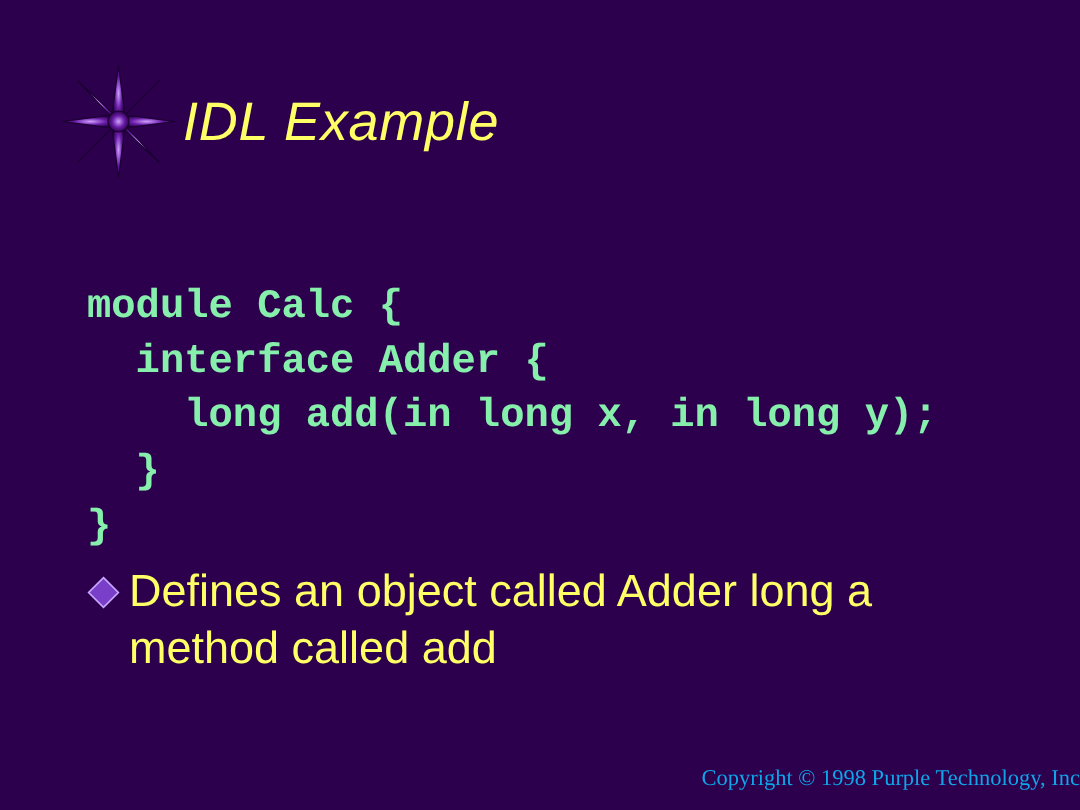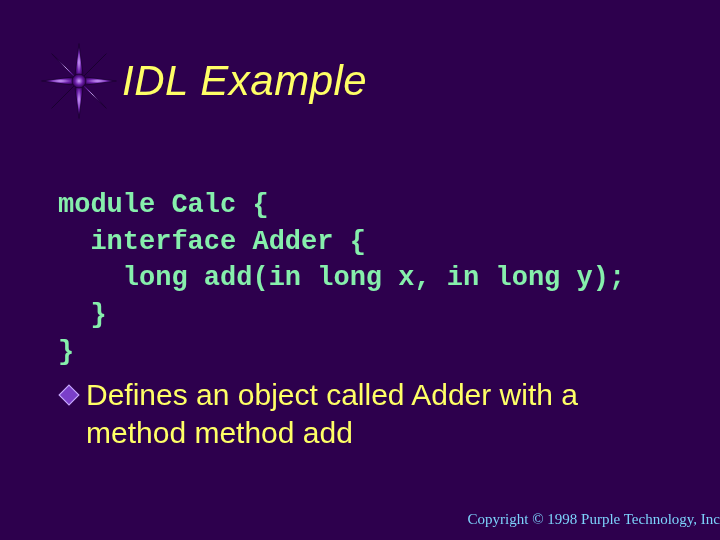--- a/index.html
+++ b/index.html
@@ -26,21 +26,21 @@
     display: flex;
     align-items: center;
   }
   .title-icon {
     width: 78px;
     height: 78px;
     margin-right: 4px;
     flex-shrink: 0;
   }
   .title {
-    font-size: 42px;
+    font-size: 36px;
     font-style: italic;
     font-weight: normal;
     color: #ffff66;
     letter-spacing: 0.5px;
   }
   .codeblock {
     position: absolute;
     top: 160px;
     left: 58px;
     right: 30px;
@@ -70,21 +70,21 @@
     font-size: 30px;
     line-height: 1.25;
     color: #ffff66;
   }
   .footer {
     position: absolute;
     bottom: 12px;
     right: 0;
     font-family: "Times New Roman", Times, serif;
     font-size: 15px;
-    color: #7dd3fc;
+    color: #0ea5e9;
     white-space: nowrap;
   }
 </style>
 </head>
 <body>
 
 <div class="slide">
 
   <div class="title-row">
     <span class="title-icon">
@@ -117,18 +117,18 @@
     long add(in long x, in long y);
   }
 }</pre>
 
   <div class="bullet-row">
     <span class="bullet-icon">
       <svg viewBox="0 0 20 20" width="22" height="22">
         <polygon points="10,1 19,10 10,19 1,10" fill="#7a3fc9" stroke="#c8a8ff" stroke-width="1"></polygon>
       </svg>
     </span>
-    <span class="bullet-text">Defines an object called Adder with a method method add</span>
+    <span class="bullet-text">Defines an object called Adder long a method called add</span>
   </div>
 
   <div class="footer">Copyright © 1998 Purple Technology, Inc</div>
 
 </div>
 
 </body></html>

